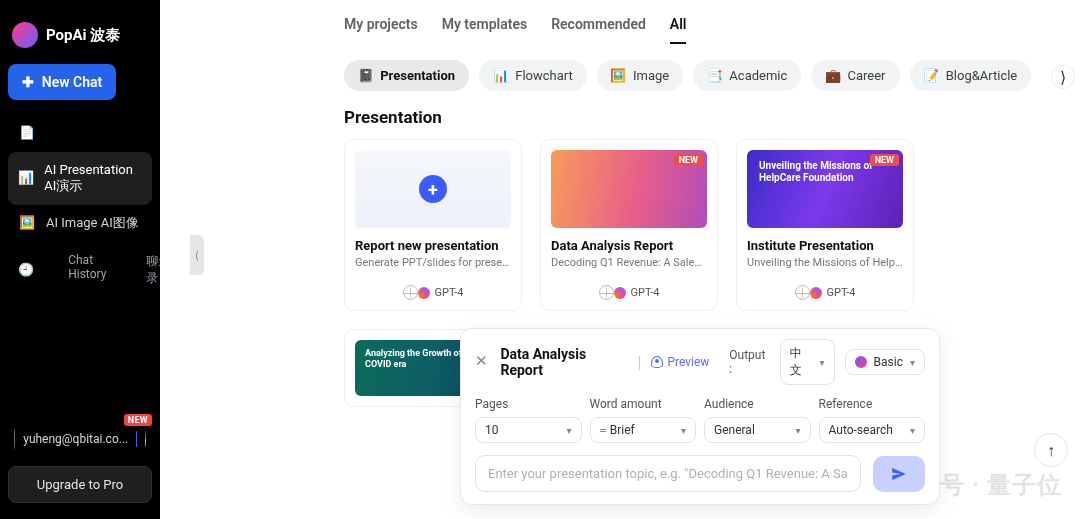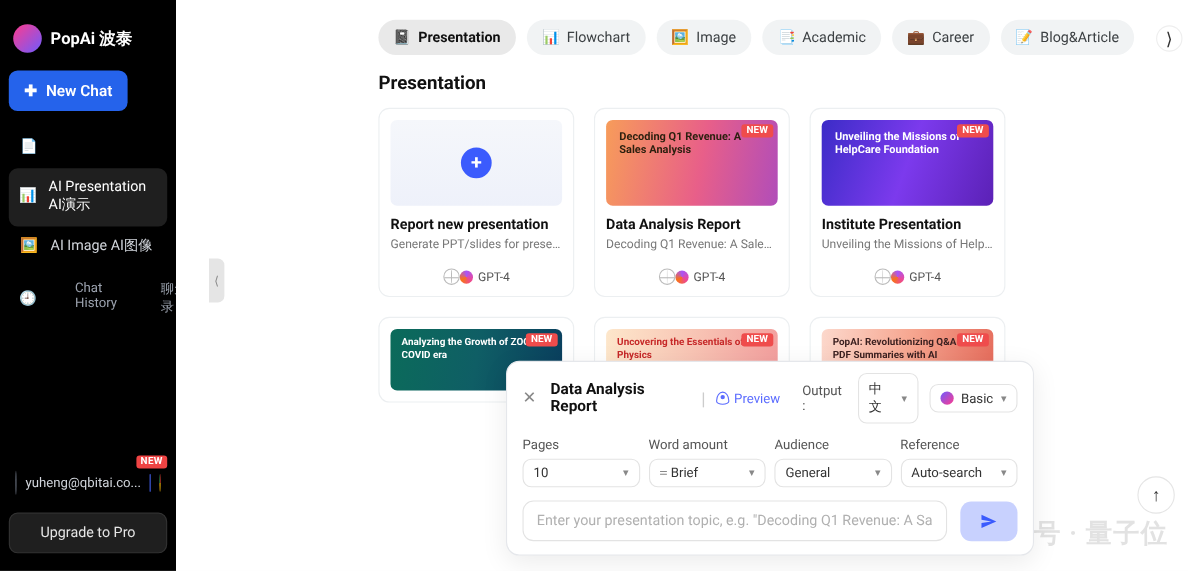--- a/index.html
+++ b/index.html
@@ -137,20 +137,26 @@
       <span class="browser-ic chrome"></span>
     </div>
     <button class="upgrade-btn">Upgrade to Pro</button>
   </aside>
 
   <div class="slide-handle">⟨</div>
 
   <main class="main">
     <div class="main-inner">
       <div class="header-area">
+        <div class="topnav">
+          <div class="tab">My projects</div>
+          <div class="tab">My templates</div>
+          <div class="tab">Recommended</div>
+          <div class="tab active">All</div>
+        </div>
 
         <div class="chips">
           <div class="chip active">
               <span class="emoji">📓</span>
               <span>Presentation</span>
             </div>
           <div class="chip">
               <span class="emoji">📊</span>
               <span>Flowchart</span>
             </div>
@@ -187,21 +193,20 @@
               <div class="model">
                   <span class="dot"></span>
                   <span>GPT-4</span>
                 </div>
             </div>
           </div>
 
           <div class="card">
             <div class="thumb data">
               <div class="tag-new">NEW</div>
-              <div class="t-title dark">Decoding Q1 Revenue: A Sales Analysis</div>
             </div>
             <div class="card-title">Data Analysis Report</div>
             <div class="card-sub">Decoding Q1 Revenue: A Sales An...</div>
             <div class="card-foot">
               <div class="globe"></div>
               <div class="model">
                   <span class="dot"></span>
                   <span>GPT-4</span>
                 </div>
             </div>

